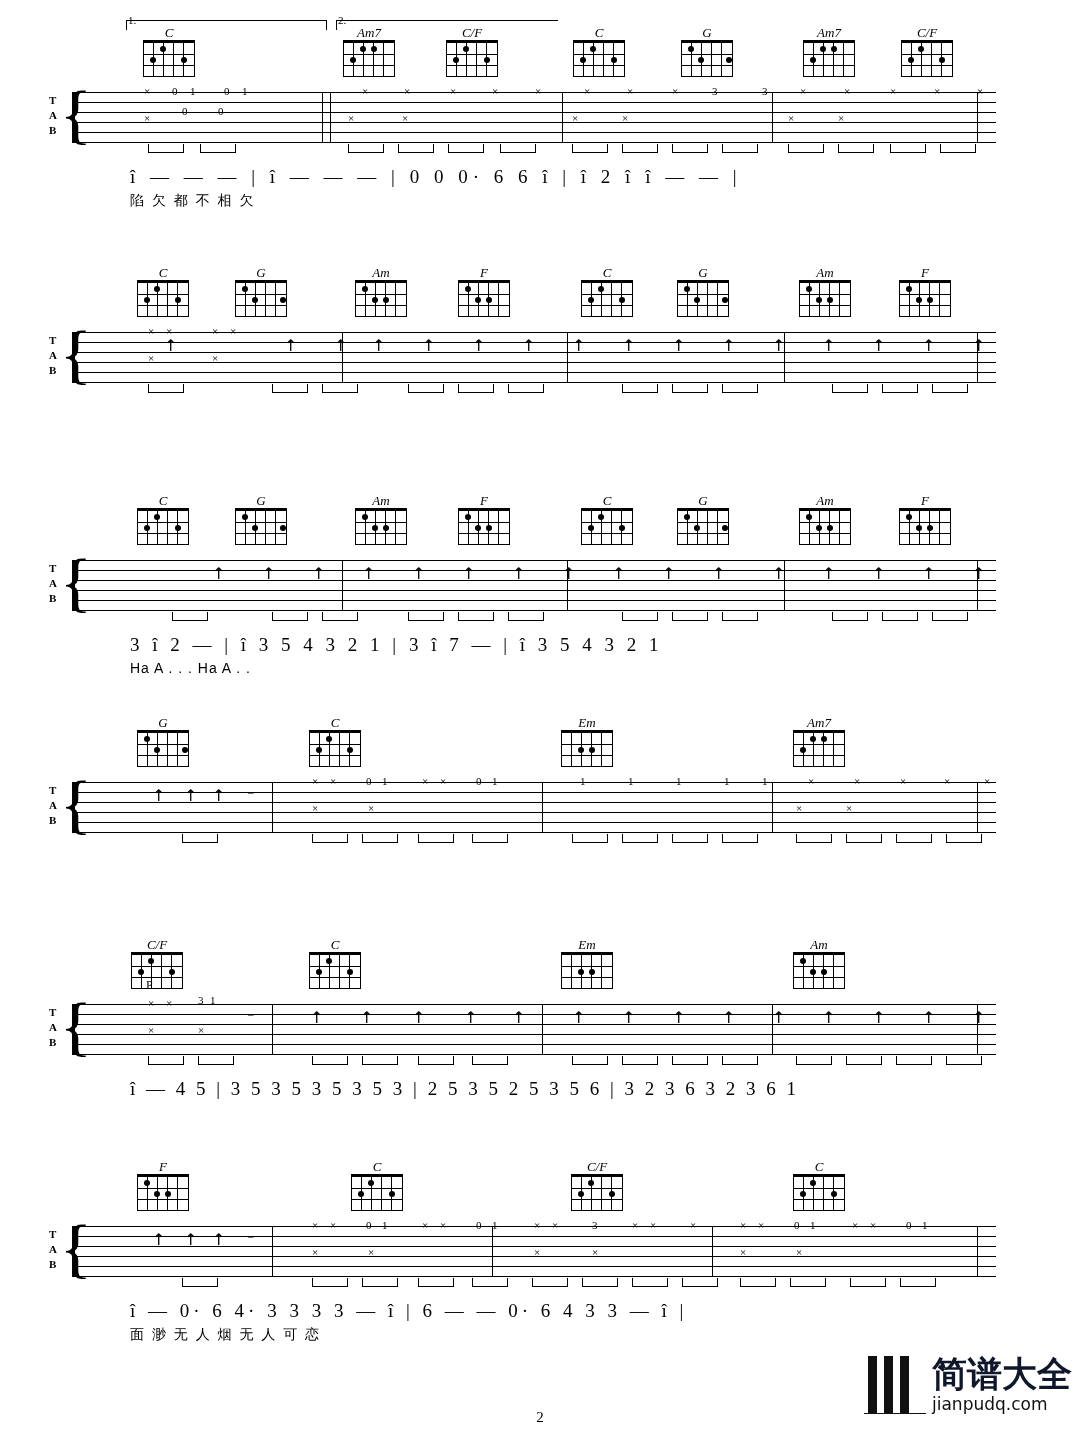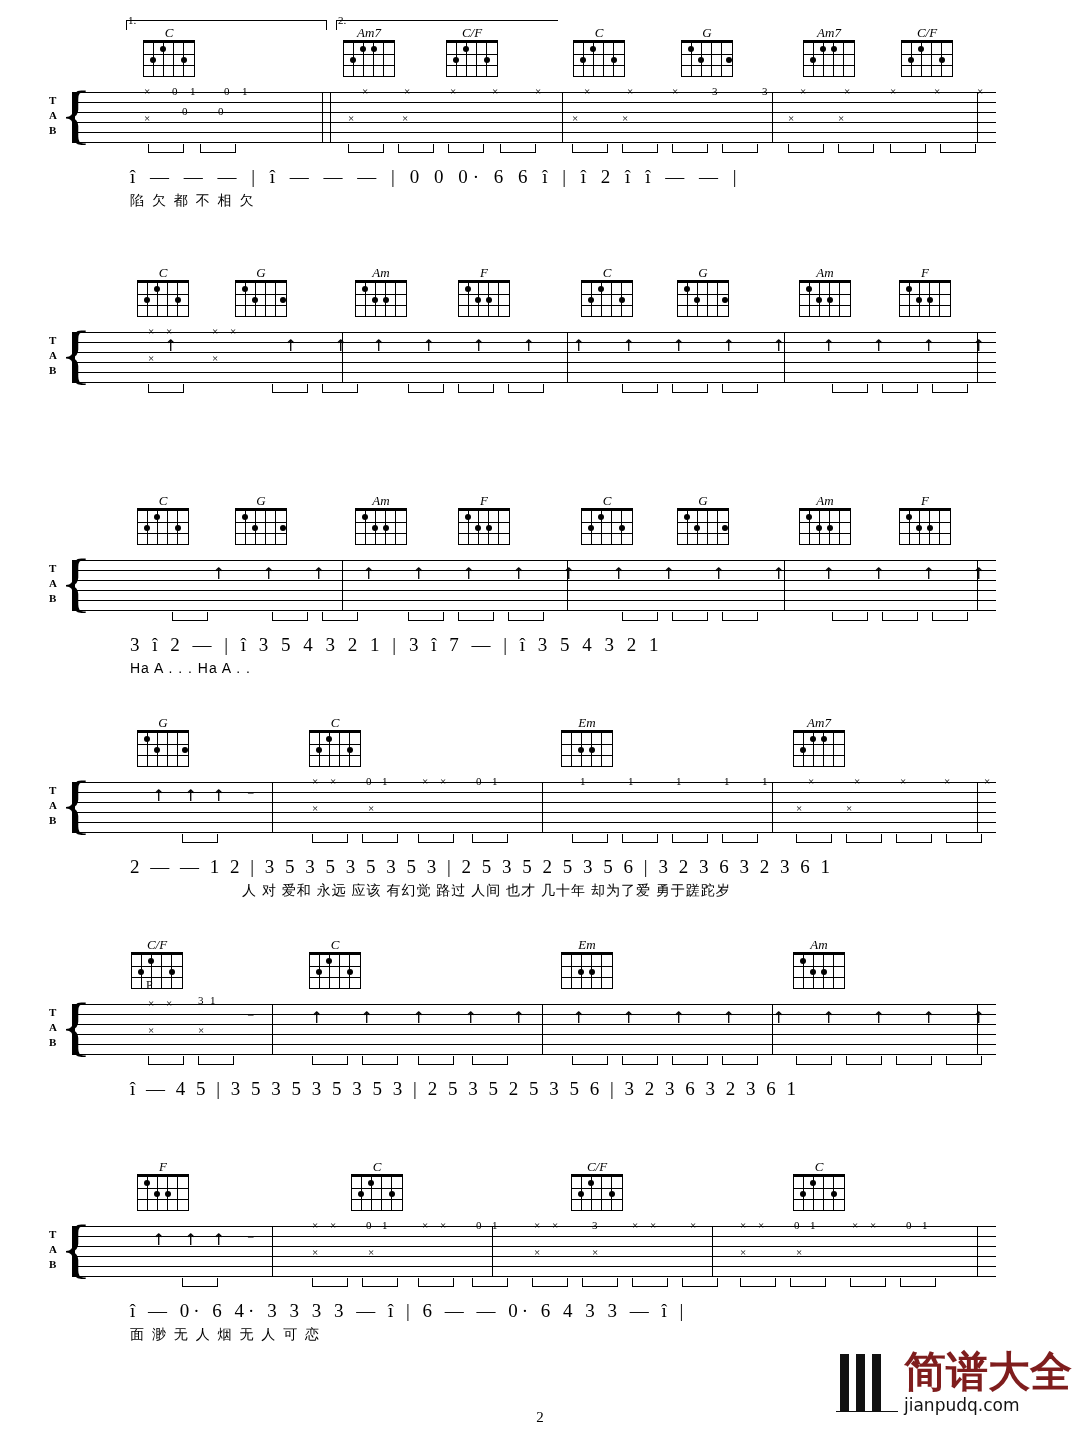--- a/index.html
+++ b/index.html
@@ -37,21 +37,21 @@
   .mnote{position:absolute;font-size:19px;font-family:"Liberation Serif",serif;white-space:nowrap;}
   .lyric{position:absolute;font-size:14px;font-family:"Liberation Sans",sans-serif;white-space:nowrap;}
 
   .page-num{position:absolute;bottom:10px;left:0;width:1080px;text-align:center;font-size:15px;font-family:"Liberation Serif",serif;}
 
   
   .logo{position:absolute;right:8px;bottom:22px;display:flex;align-items:center;gap:6px;}
   .logo .keys{width:62px;height:58px;background:#fff;border:0;position:relative;}
   .logo .keys i{position:absolute;top:0;width:9px;height:58px;background:#111;}
   .logo .txt{display:flex;flex-direction:column;line-height:1;}
-  .logo .t1{font-size:42px;font-weight:bold;color:#7f1d1d;font-family:"DejaVu Sans",sans-serif;}
+  .logo .t1{font-size:35px;font-weight:bold;color:#0f172a;font-family:"DejaVu Sans",sans-serif;}
   .logo .t2{font-size:17px;color:#111;margin-top:4px;font-family:"DejaVu Sans",sans-serif;}
   .repeat-top{position:absolute;font-size:11px;font-family:"Liberation Serif",serif;}
 </style>
 </head>
 <body>
 
 <div class="page">
 
   <div class="repeat-top" style="left:128px;top:14px;">1.</div>
   <div class="repeat-top" style="left:338px;top:14px;">2.</div>
@@ -766,24 +766,20 @@
       <div class="beam" style="left:500px;top:56px;width:34px;"></div>
       <div class="beam" style="left:550px;top:56px;width:34px;"></div>
       <div class="beam" style="left:600px;top:56px;width:34px;"></div>
       <div class="beam" style="left:650px;top:56px;width:34px;"></div>
       <div class="beam" style="left:724px;top:56px;width:34px;"></div>
       <div class="beam" style="left:774px;top:56px;width:34px;"></div>
       <div class="beam" style="left:824px;top:56px;width:34px;"></div>
       <div class="beam" style="left:874px;top:56px;width:34px;"></div>
     </div>
 
-    <div class="melody" style="margin-top:20px;">
-      <div class="mnote" style="left:58px;top:0;letter-spacing:3px;">2 — — 1 2 | 3 5 3 5   3 5 3 5 3 | 2 5 3 5   2 5 3 5 6 | 3 2 3 6   3 2 3 6 1</div>
-      <div class="lyric" style="left:170px;top:26px;letter-spacing:1px;">人 对 爱和 永远  应该 有幻觉  路过 人间  也才 几十年  却为了爱  勇于蹉跎岁</div>
-    </div>
   </div>
 
   <div class="system" style="top:938px;">
     <div class="chords">
       <div class="chordbox" style="left:128px;">
         <div class="cname">C/F</div>
         <div class="grid">
           <div class="v" style="left:0"></div>
             <div class="v" style="left:10px"></div>
             <div class="v" style="left:20px"></div>

